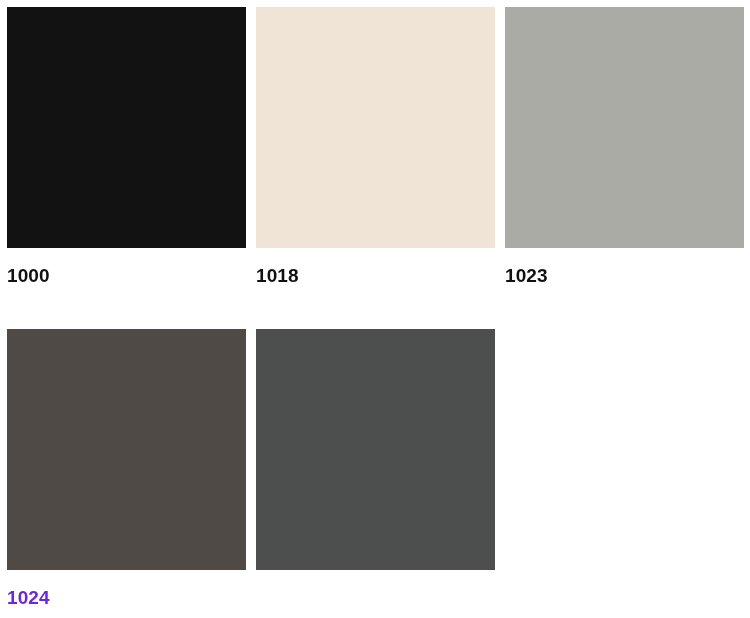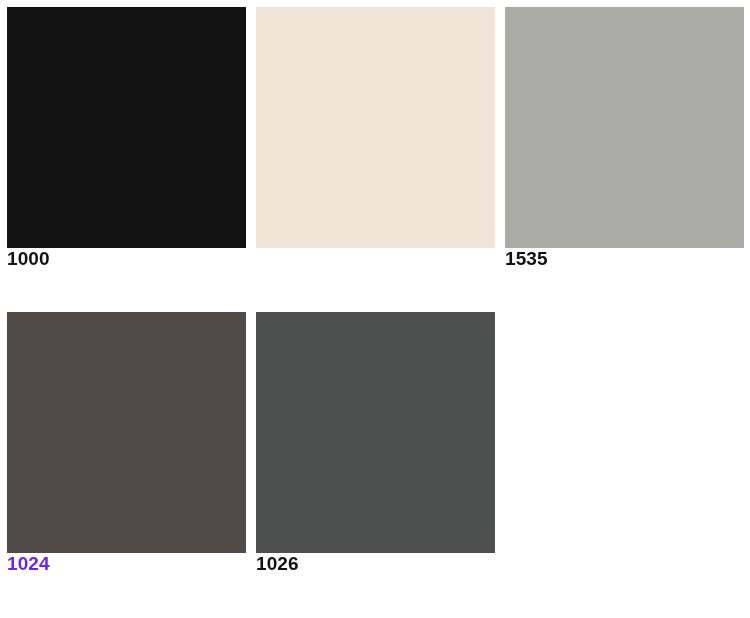--- a/index.html
+++ b/index.html
@@ -30,20 +30,21 @@
     display: flex;
     flex-direction: column;
     align-items: stretch;
   }
   .swatch-chip {
     width: 239px;
     height: 241px;
     display: block;
   }
   .swatch-label {
+    margin-top: 17px;
     font-size: 19px;
     font-weight: bold;
     line-height: 21px;
     letter-spacing: 0.1px;
     color: #111111;
     font-family: "Liberation Sans", sans-serif;
     text-align: left;
     white-space: nowrap;
   }
 </style>
@@ -53,30 +54,30 @@
 <div class="palette-grid">
 
   <div class="swatch-cell">
     <div class="swatch-chip" style="background-color: rgb(18, 18, 18);"></div>
     <div class="swatch-label" style="color: rgb(17, 17, 17);">1000</div>
   </div>
 
 
   <div class="swatch-cell">
     <div class="swatch-chip" style="background-color: rgb(240, 228, 215);"></div>
+    <div class="swatch-label" style="color: rgb(17, 17, 17);">1018</div>
   </div>
 
   <div class="swatch-cell">
     <div class="swatch-chip" style="background-color: rgb(171, 171, 166);"></div>
-    <div class="swatch-label" style="color: rgb(17, 17, 17);">1535</div>
+    <div class="swatch-label" style="color: rgb(17, 17, 17);">1023</div>
   </div>
 
   <div class="swatch-cell">
     <div class="swatch-chip" style="background-color: rgb(80, 74, 70);"></div>
     <div class="swatch-label" style="color: #6d28d9;">1024</div>
   </div>
 
   <div class="swatch-cell">
     <div class="swatch-chip" style="background-color: rgb(77, 79, 79);"></div>
-    <div class="swatch-label" style="color: rgb(17, 17, 17);">1026</div>
   </div>
 
 </div>
 
 </body></html>

